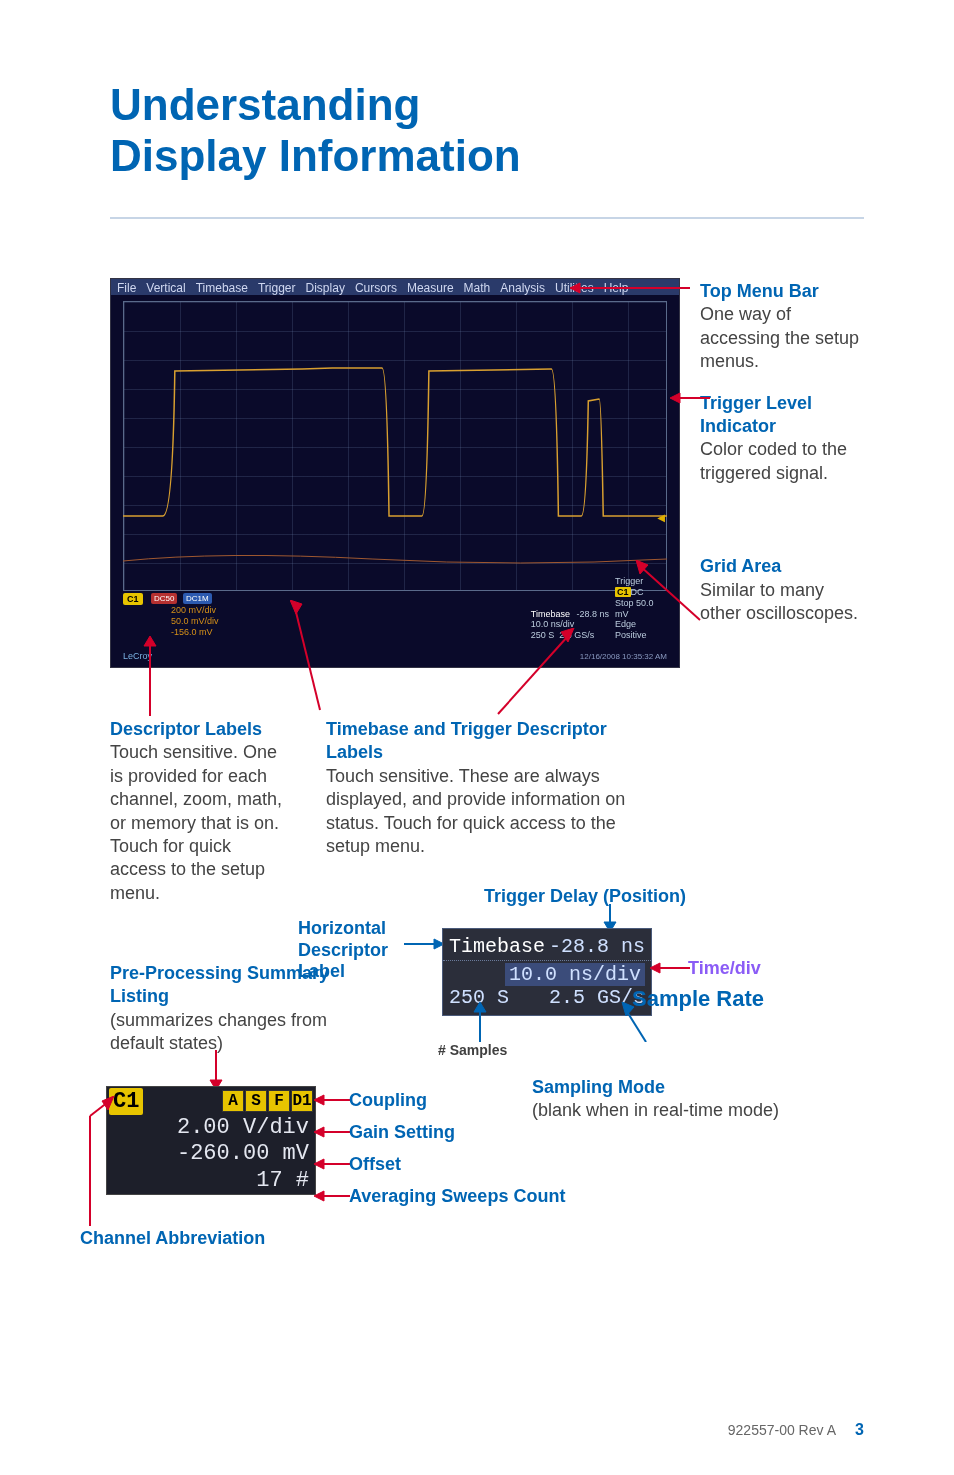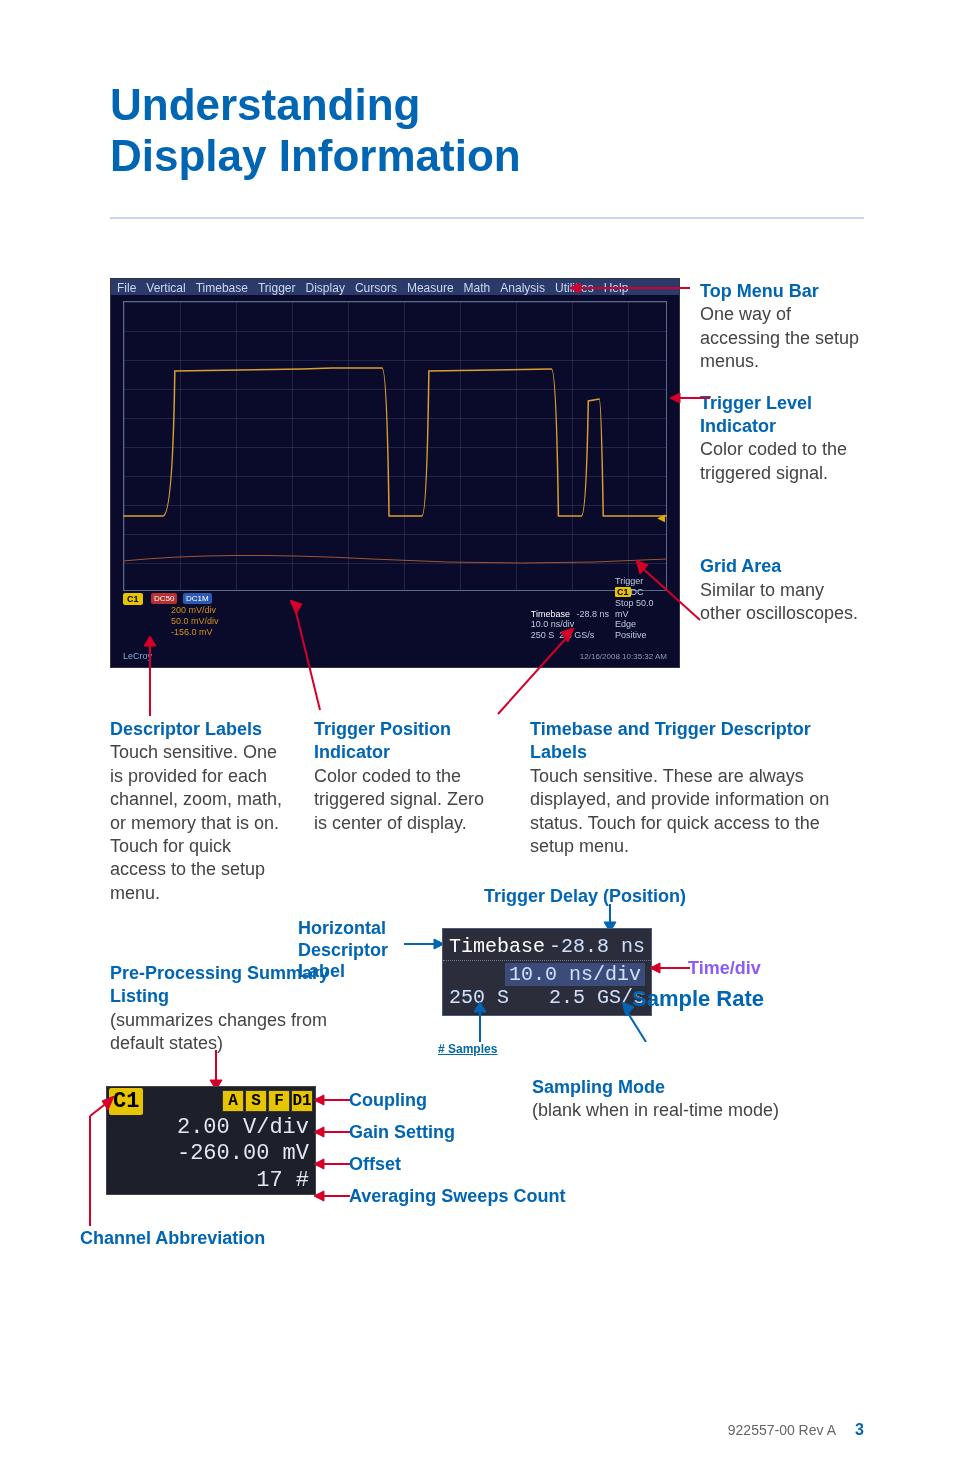--- a/index.html
+++ b/index.html
@@ -55,21 +55,21 @@
 
   .preproc { position: absolute; left: 110px; top: 962px; font-size: 18px; line-height: 1.3; width: 220px; }
 
   
   .tb-chip { position: absolute; left: 442px; top: 928px; background: #2b2e3a; color: #cfe0ff; padding: 6px 0; width: 210px; border: 1px solid #4a5a7a; }
   .tb-row { padding: 0 6px; font-size: 20px; display: flex; justify-content: space-between; font-family: "Courier New", monospace; }
   .tb-row1 { border-bottom: 1px dotted #6a7a9a; padding-bottom: 2px; margin-bottom: 2px; }
   .tb-row1 .l { color: #fff; }
   .tb-row2 .r { background: #3b4c7a; padding: 0 4px; }
   .timediv-lbl { position: absolute; left: 688px; top: 958px; color: #8b5cf6; font-weight: bold; font-size: 18px; }
-  .samples-lbl { position: absolute; left: 438px; top: 1042px; color: #0369a1; font-weight: bold; font-size: 12px; text-decoration: underline; }
+  .samples-lbl { position: absolute; left: 438px; top: 1042px; color: #404040; font-weight: bold; font-size: 14px; }
   .sample-rate-lbl { position: absolute; left: 632px; top: 986px; color: #0065b3; font-weight: bold; font-size: 22px; }
   .sampling-mode { position: absolute; left: 532px; top: 1076px; font-size: 18px; line-height: 1.3; }
 
   
   .ch-chip { position: absolute; left: 106px; top: 1086px; width: 210px; background: #1d1f2a; font-family: "Courier New", monospace; font-size: 22px; border: 1px solid #444; }
   .ch-r1 { display: flex; align-items: center; height: 28px; }
   .ch-c1 { background: #e7c400; color: #000; font-weight: bold; padding: 1px 4px; margin: 2px; border-radius: 2px; }
   .ch-flags { margin-left: auto; display: flex; gap: 1px; margin-right: 2px; }
   .ch-flags span { background: #e7c400; color: #000; width: 22px; height: 22px; display: flex; align-items: center; justify-content: center; font-weight: bold; font-size: 16px; border: 1px solid #333; }
   .ch-r { text-align: right; padding: 0 6px; color: #d8dbe5; line-height: 1.2; }
@@ -195,24 +195,20 @@
 <svg class="arrow" style="left:458px; top:628px; width:120px; height:92px;">
   <line x1="40" y1="86" x2="110" y2="8" class="red" stroke-width="2"></line>
   <polygon points="116,0 103,4 110,14" class="red"></polygon>
 </svg>
 
 <div class="below-row">
   <div class="below-block col1">
     <div class="anno-head">Descriptor Labels</div>
     <div class="anno-body">Touch sensitive. One is provided for each channel, zoom, math, or memory that is on. Touch for quick access to the setup menu.</div>
   </div>
-  <div class="below-block col2">
-    <div class="anno-head">Trigger Position Indicator</div>
-    <div class="anno-body">Color coded to the triggered signal. Zero is center of display.</div>
-  </div>
   <div class="below-block col3">
     <div class="anno-head">Timebase and Trigger Descriptor Labels</div>
     <div class="anno-body">Touch sensitive. These are always displayed, and provide information on status. Touch for quick access to the setup menu.</div>
   </div>
 </div>
 
 <div class="trigdelay-lbl">Trigger Delay (Position)</div>
 <svg class="arrow" style="left:600px; top:904px; width:20px; height:28px;">
   <line x1="10" y1="0" x2="10" y2="20" class="blue" stroke-width="2"></line>
   <polygon points="10,28 4,18 16,18" class="blue"></polygon>

